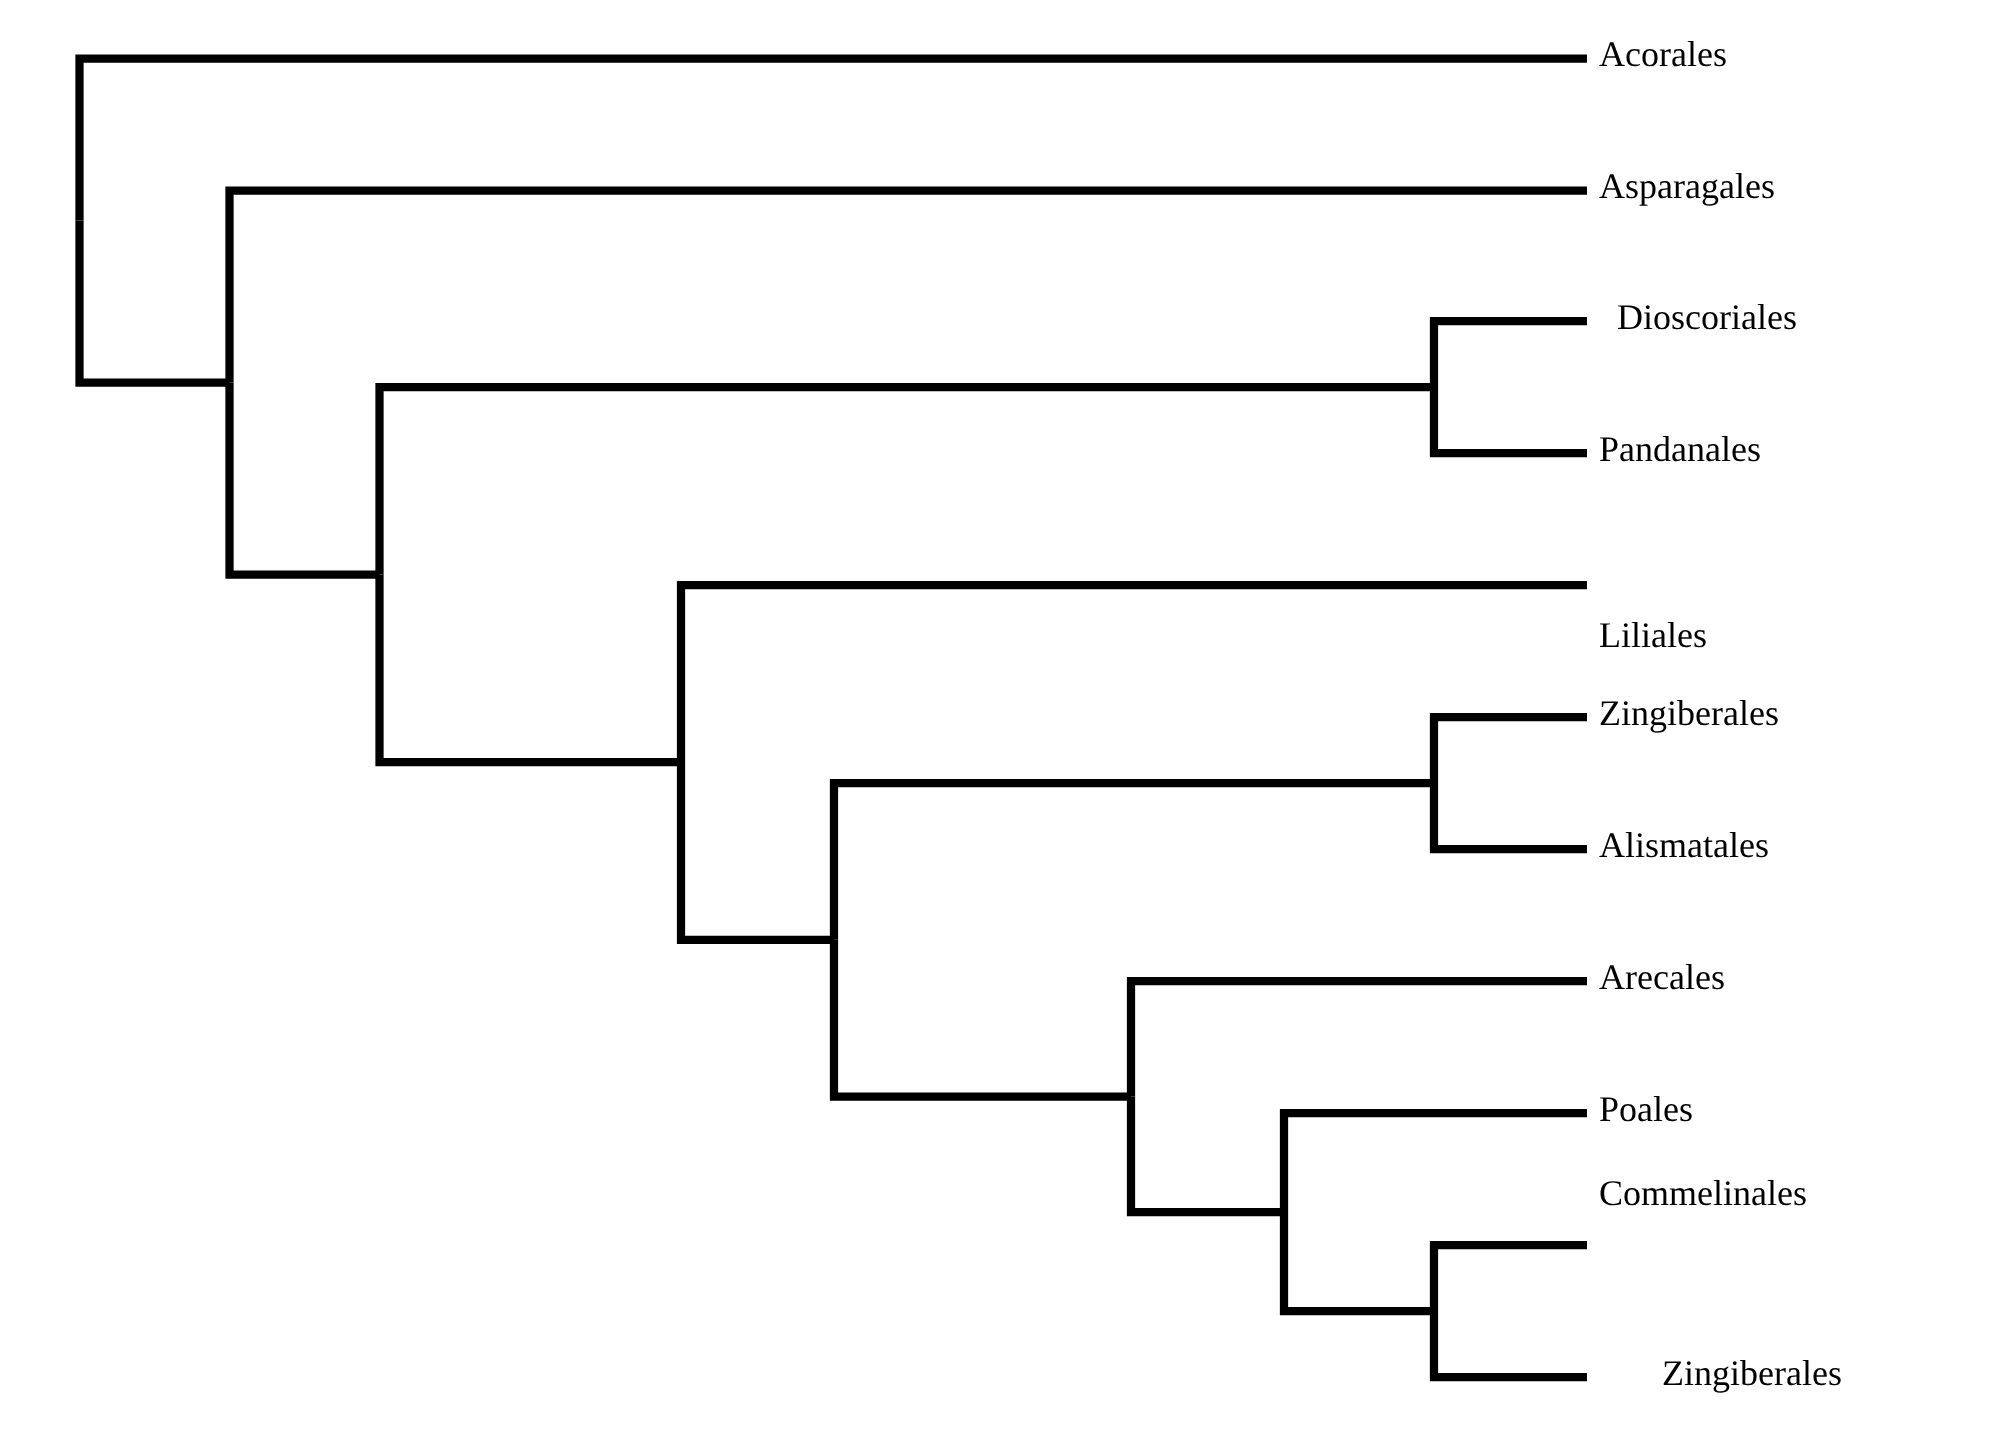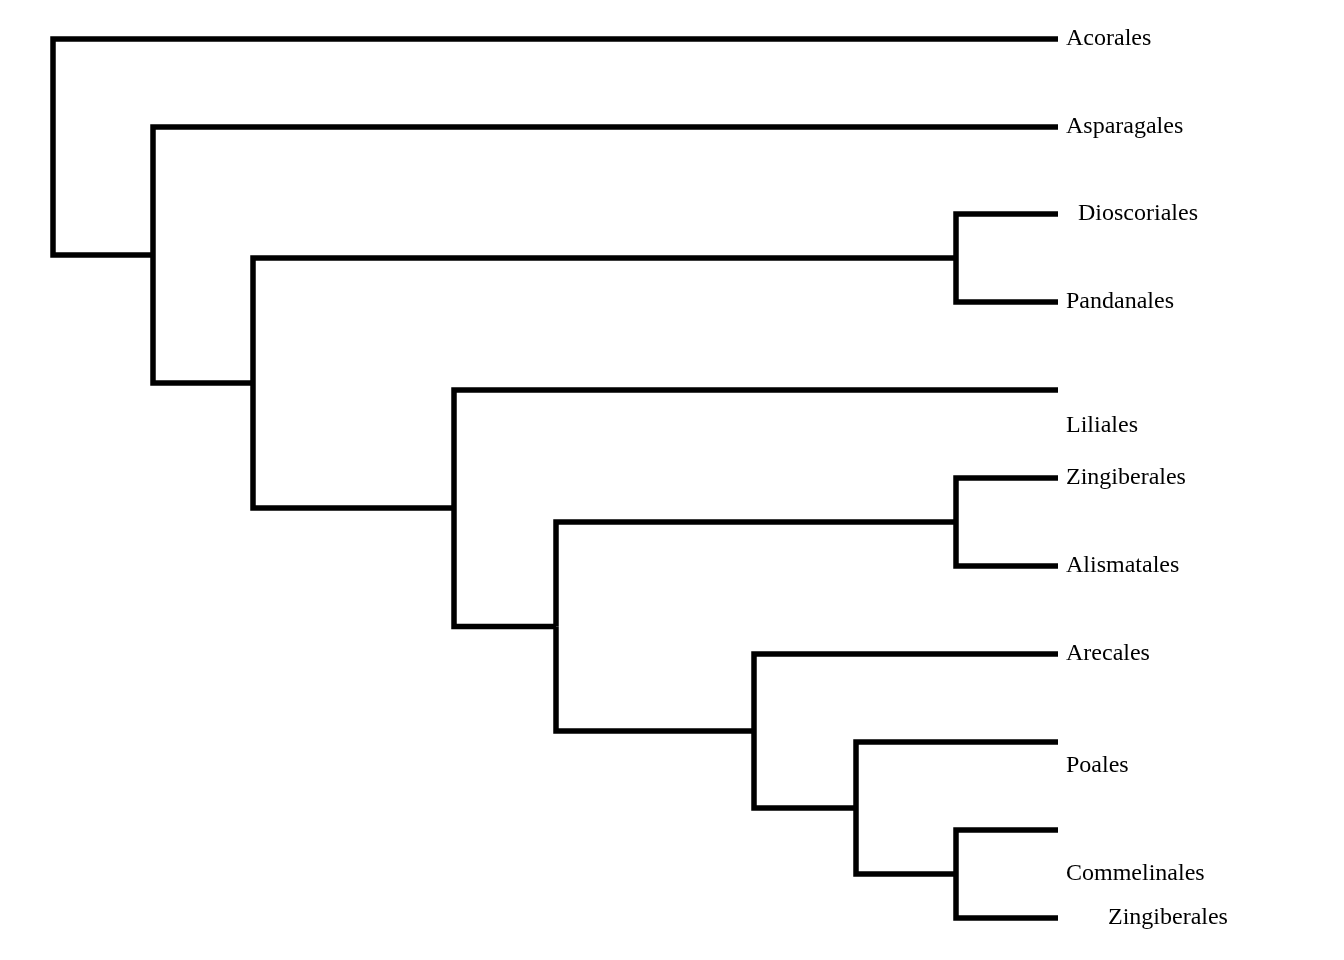--- a/index.html
+++ b/index.html
@@ -59,17 +59,17 @@
     </svg>
   <div id="labels">
       <div class="taxon-label" style="left: 1066px; top: 37px;">Acorales</div>
       <div class="taxon-label" style="left: 1066px; top: 125px;">Asparagales</div>
       <div class="taxon-label" style="left: 1066px; top: 212px; margin-left: 12px;">Dioscoriales</div>
       <div class="taxon-label" style="left: 1066px; top: 300px; text-align: center;">Pandanales</div>
       <div class="taxon-label" style="left: 1066px; top: 388px; margin-top: 36px;">Liliales</div>
       <div class="taxon-label" style="left: 1066px; top: 476px;">Zingiberales</div>
       <div class="taxon-label" style="left: 1066px; top: 564px;">Alismatales</div>
       <div class="taxon-label" style="left: 1066px; top: 652px; text-align: right;">Arecales</div>
-      <div class="taxon-label" style="left: 1066px; top: 740px; margin-top: 24px;">Poales</div>
-      <div class="taxon-label" style="left: 1066px; top: 872px;">Commelinales</div>
+      <div class="taxon-label" style="left: 1066px; top: 740px;">Poales</div>
+      <div class="taxon-label" style="left: 1066px; top: 796px;">Commelinales</div>
       <div class="taxon-label" style="left: 1066px; top: 916px; margin-left: 42px;">Zingiberales</div>
     </div>
 </div>
 
 </body></html>

